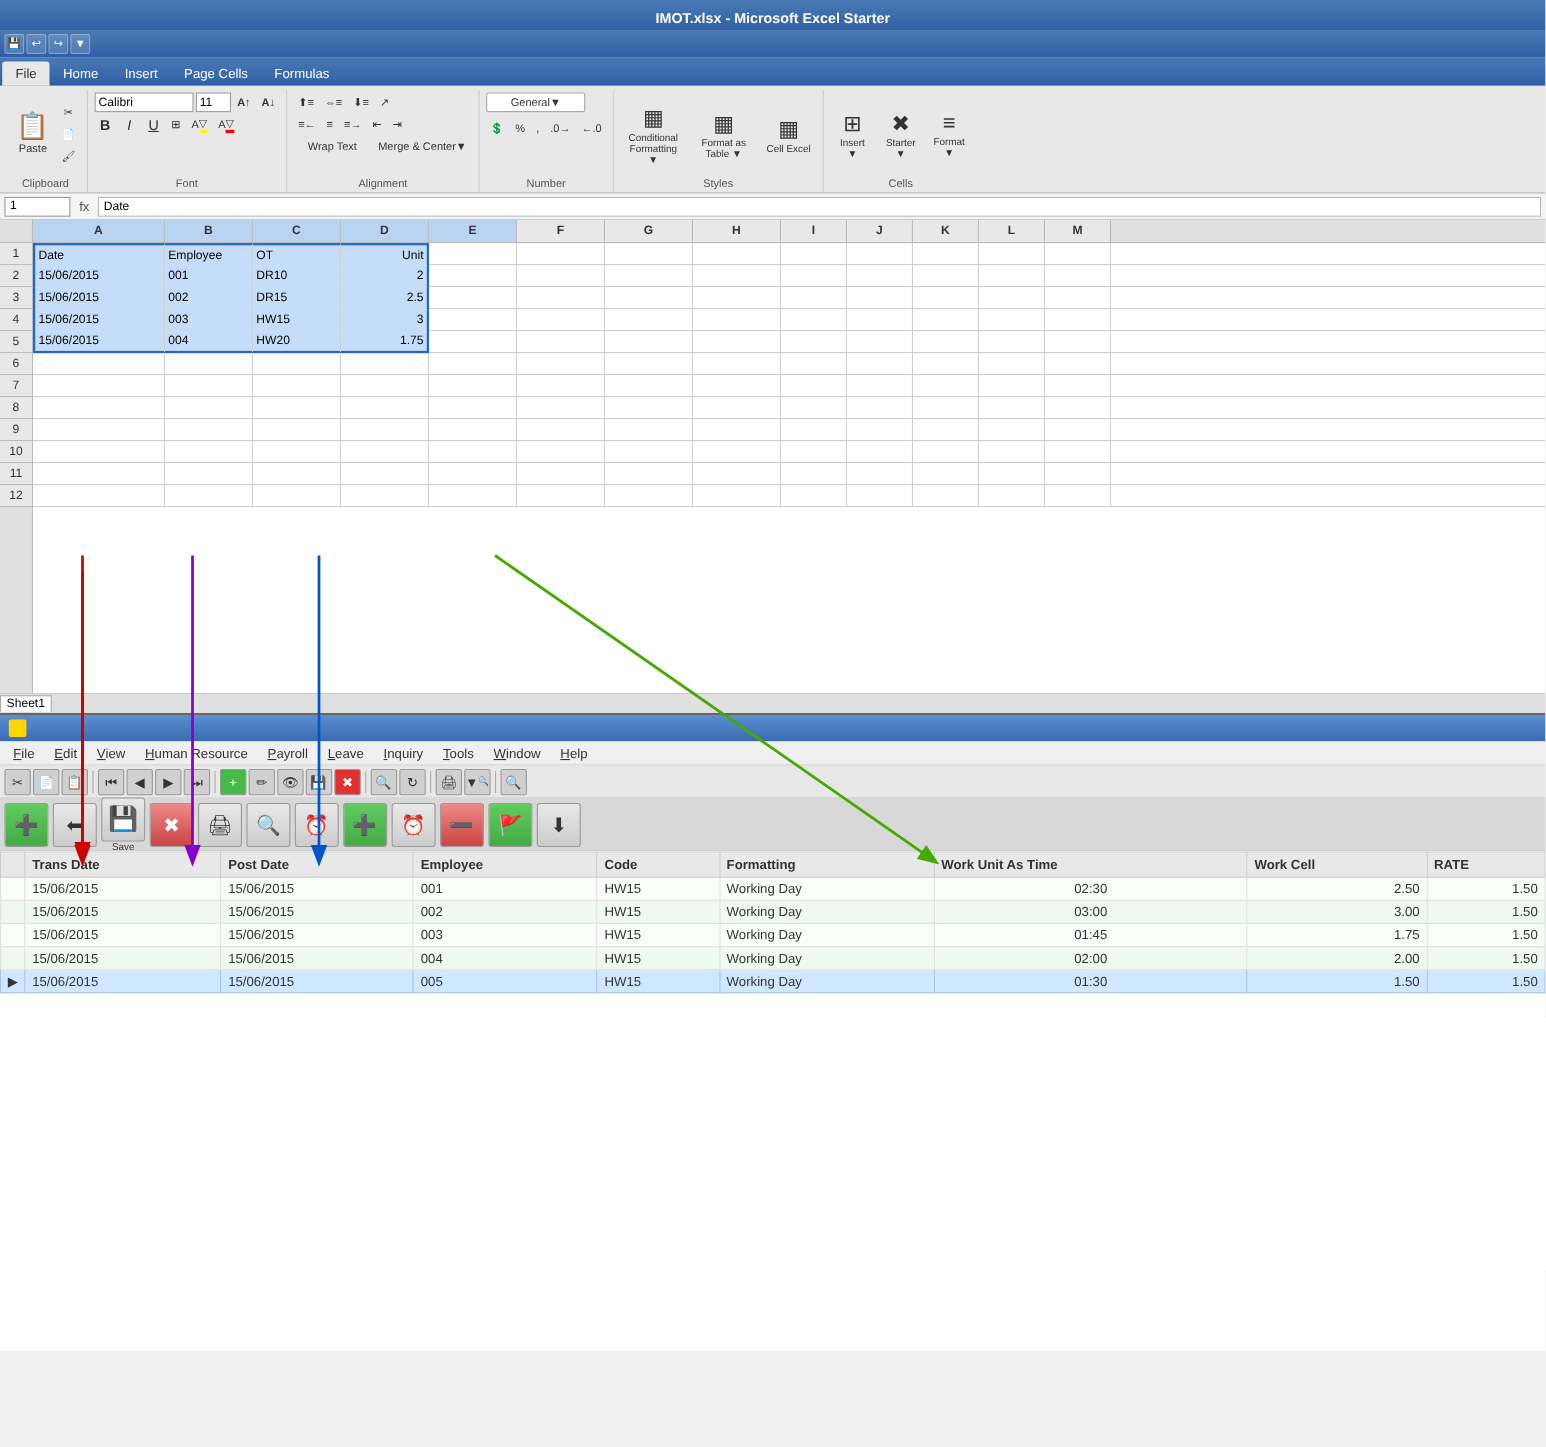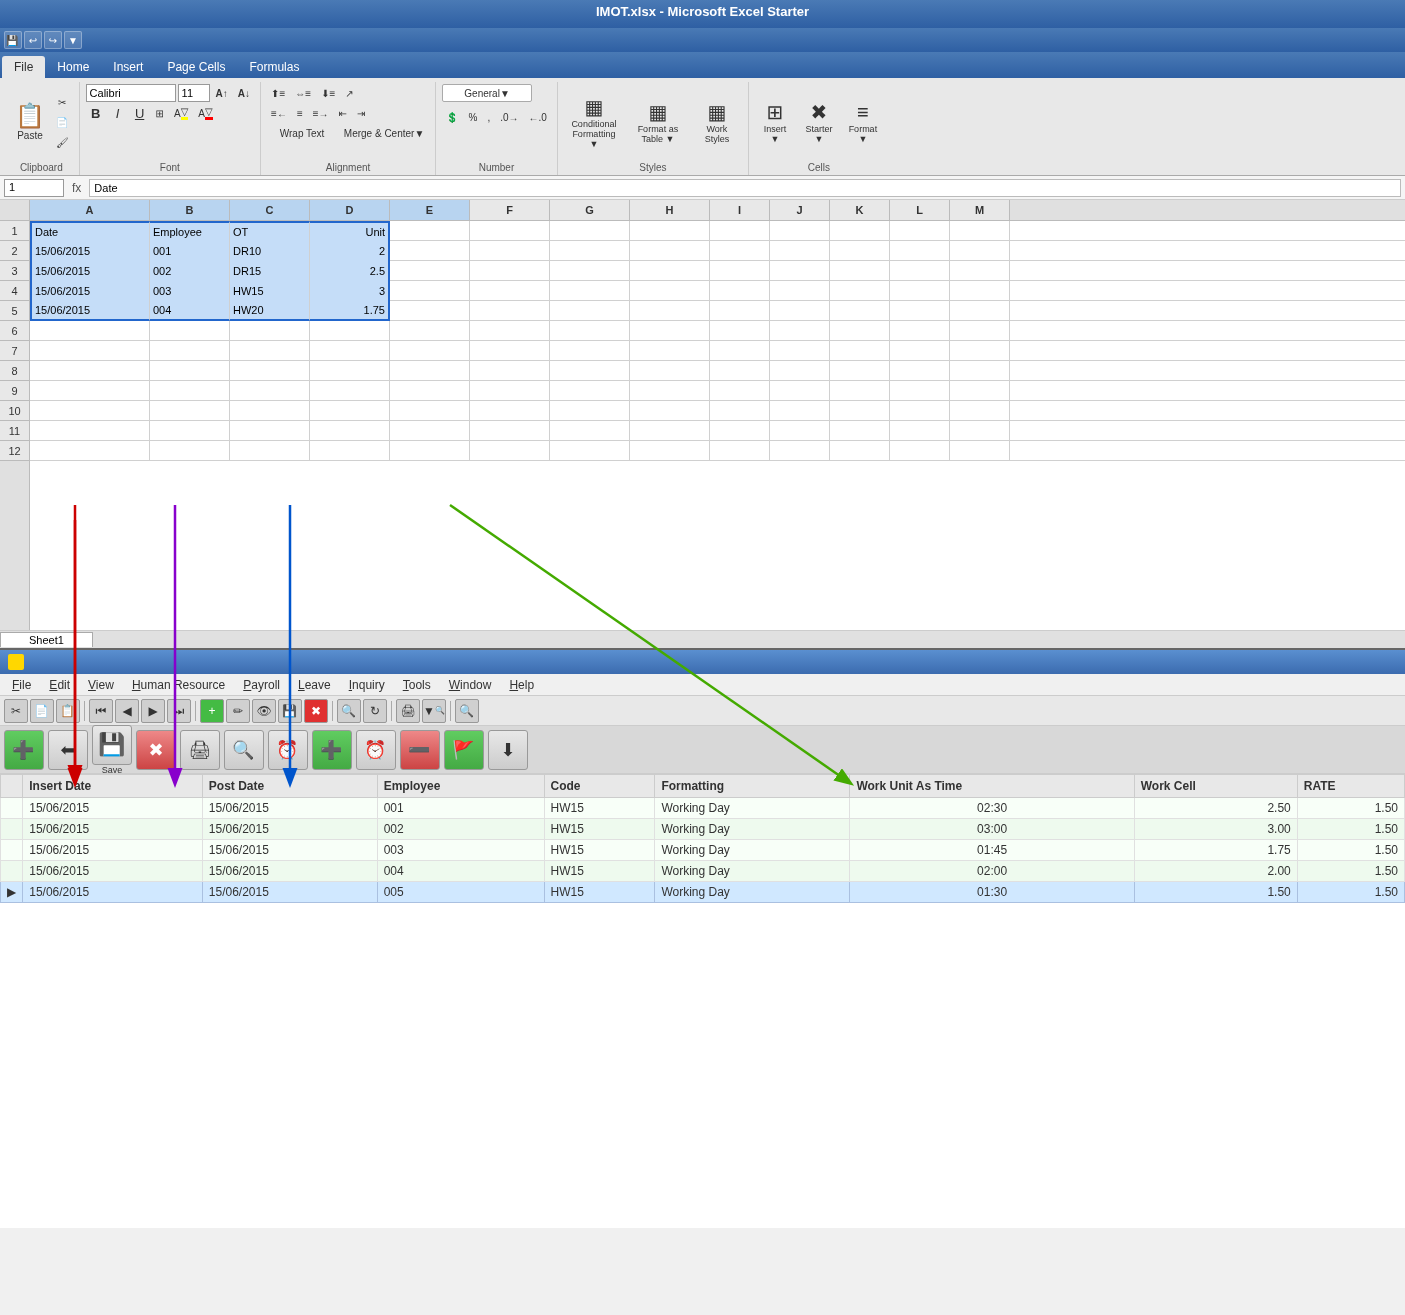--- a/index.html
+++ b/index.html
@@ -8,21 +8,21 @@
     
     .title-bar {
       background: linear-gradient(to bottom, #4a7ab5, #2e5fa3);
       color: white;
       text-align: center;
       padding: 4px 0;
       font-size: 13px;
       font-weight: bold;
       height: 28px;
       display: flex;
-      align-items: flex-start;
+      align-items: flex-end;
       justify-content: center;
     }
 
     
     .quick-access {
       background: linear-gradient(to bottom, #4a7ab5, #2e5fa3);
       height: 24px;
       display: flex;
       align-items: center;
       padding: 0 4px;
@@ -402,21 +402,21 @@
 
     
     .sheet-tabs {
       background: #e0e0e0;
       border-top: 1px solid #ccc;
       height: 18px;
       display: flex;
       align-items: center;
     }
     .sheet-tab {
-      padding: 1px 28px;
+      padding: 1px 5px;
       border: 1px solid #aaa;
       border-bottom: none;
       background: white;
       font-size: 11px;
       cursor: pointer;
       margin-right: 2px;
     }
 
     
     .overlay-container {
@@ -543,21 +543,21 @@
       <div class="ribbon-btn" style="height:56px; width:60px; font-size:9px; text-align:center;">
         <div style="font-size:20px;">▦</div>
         <span>Conditional Formatting ▼</span>
       </div>
       <div class="ribbon-btn" style="height:56px; width:60px; font-size:9px; text-align:center;">
         <div style="font-size:20px;">▦</div>
         <span>Format as Table ▼</span>
       </div>
       <div class="ribbon-btn" style="height:56px; width:50px; font-size:9px; text-align:center;">
         <div style="font-size:20px;">▦</div>
-        <span>Work Styles</span>
+        <span>Cell Excel</span>
       </div>
     </div>
     <div class="ribbon-group-label">Styles</div>
   </div>
 
   <div class="ribbon-group">
     <div class="ribbon-content" style="flex-direction:row; gap:4px; align-items:center;">
       <div class="ribbon-btn" style="height:56px; width:40px; font-size:9px; text-align:center;">
         <div style="font-size:20px;">⊞</div>
         <span>Insert</span> ▼
@@ -923,21 +923,21 @@
     <div class="tb2-btn">
       <span>⬇</span>
     </div>
   </div>
 
   <div class="data-table-area">
     <table class="data-table">
       <thead>
         <tr>
           <th style="width:20px;"></th>
-          <th>Insert Date</th>
+          <th>Trans Date</th>
           <th>Post Date</th>
           <th>Employee</th>
           <th>Code</th>
           <th>Formatting</th>
           <th>Work Unit As Time</th>
           <th>Work Cell</th>
           <th>RATE</th>
         </tr>
       </thead>
       <tbody id="data-table-body">

